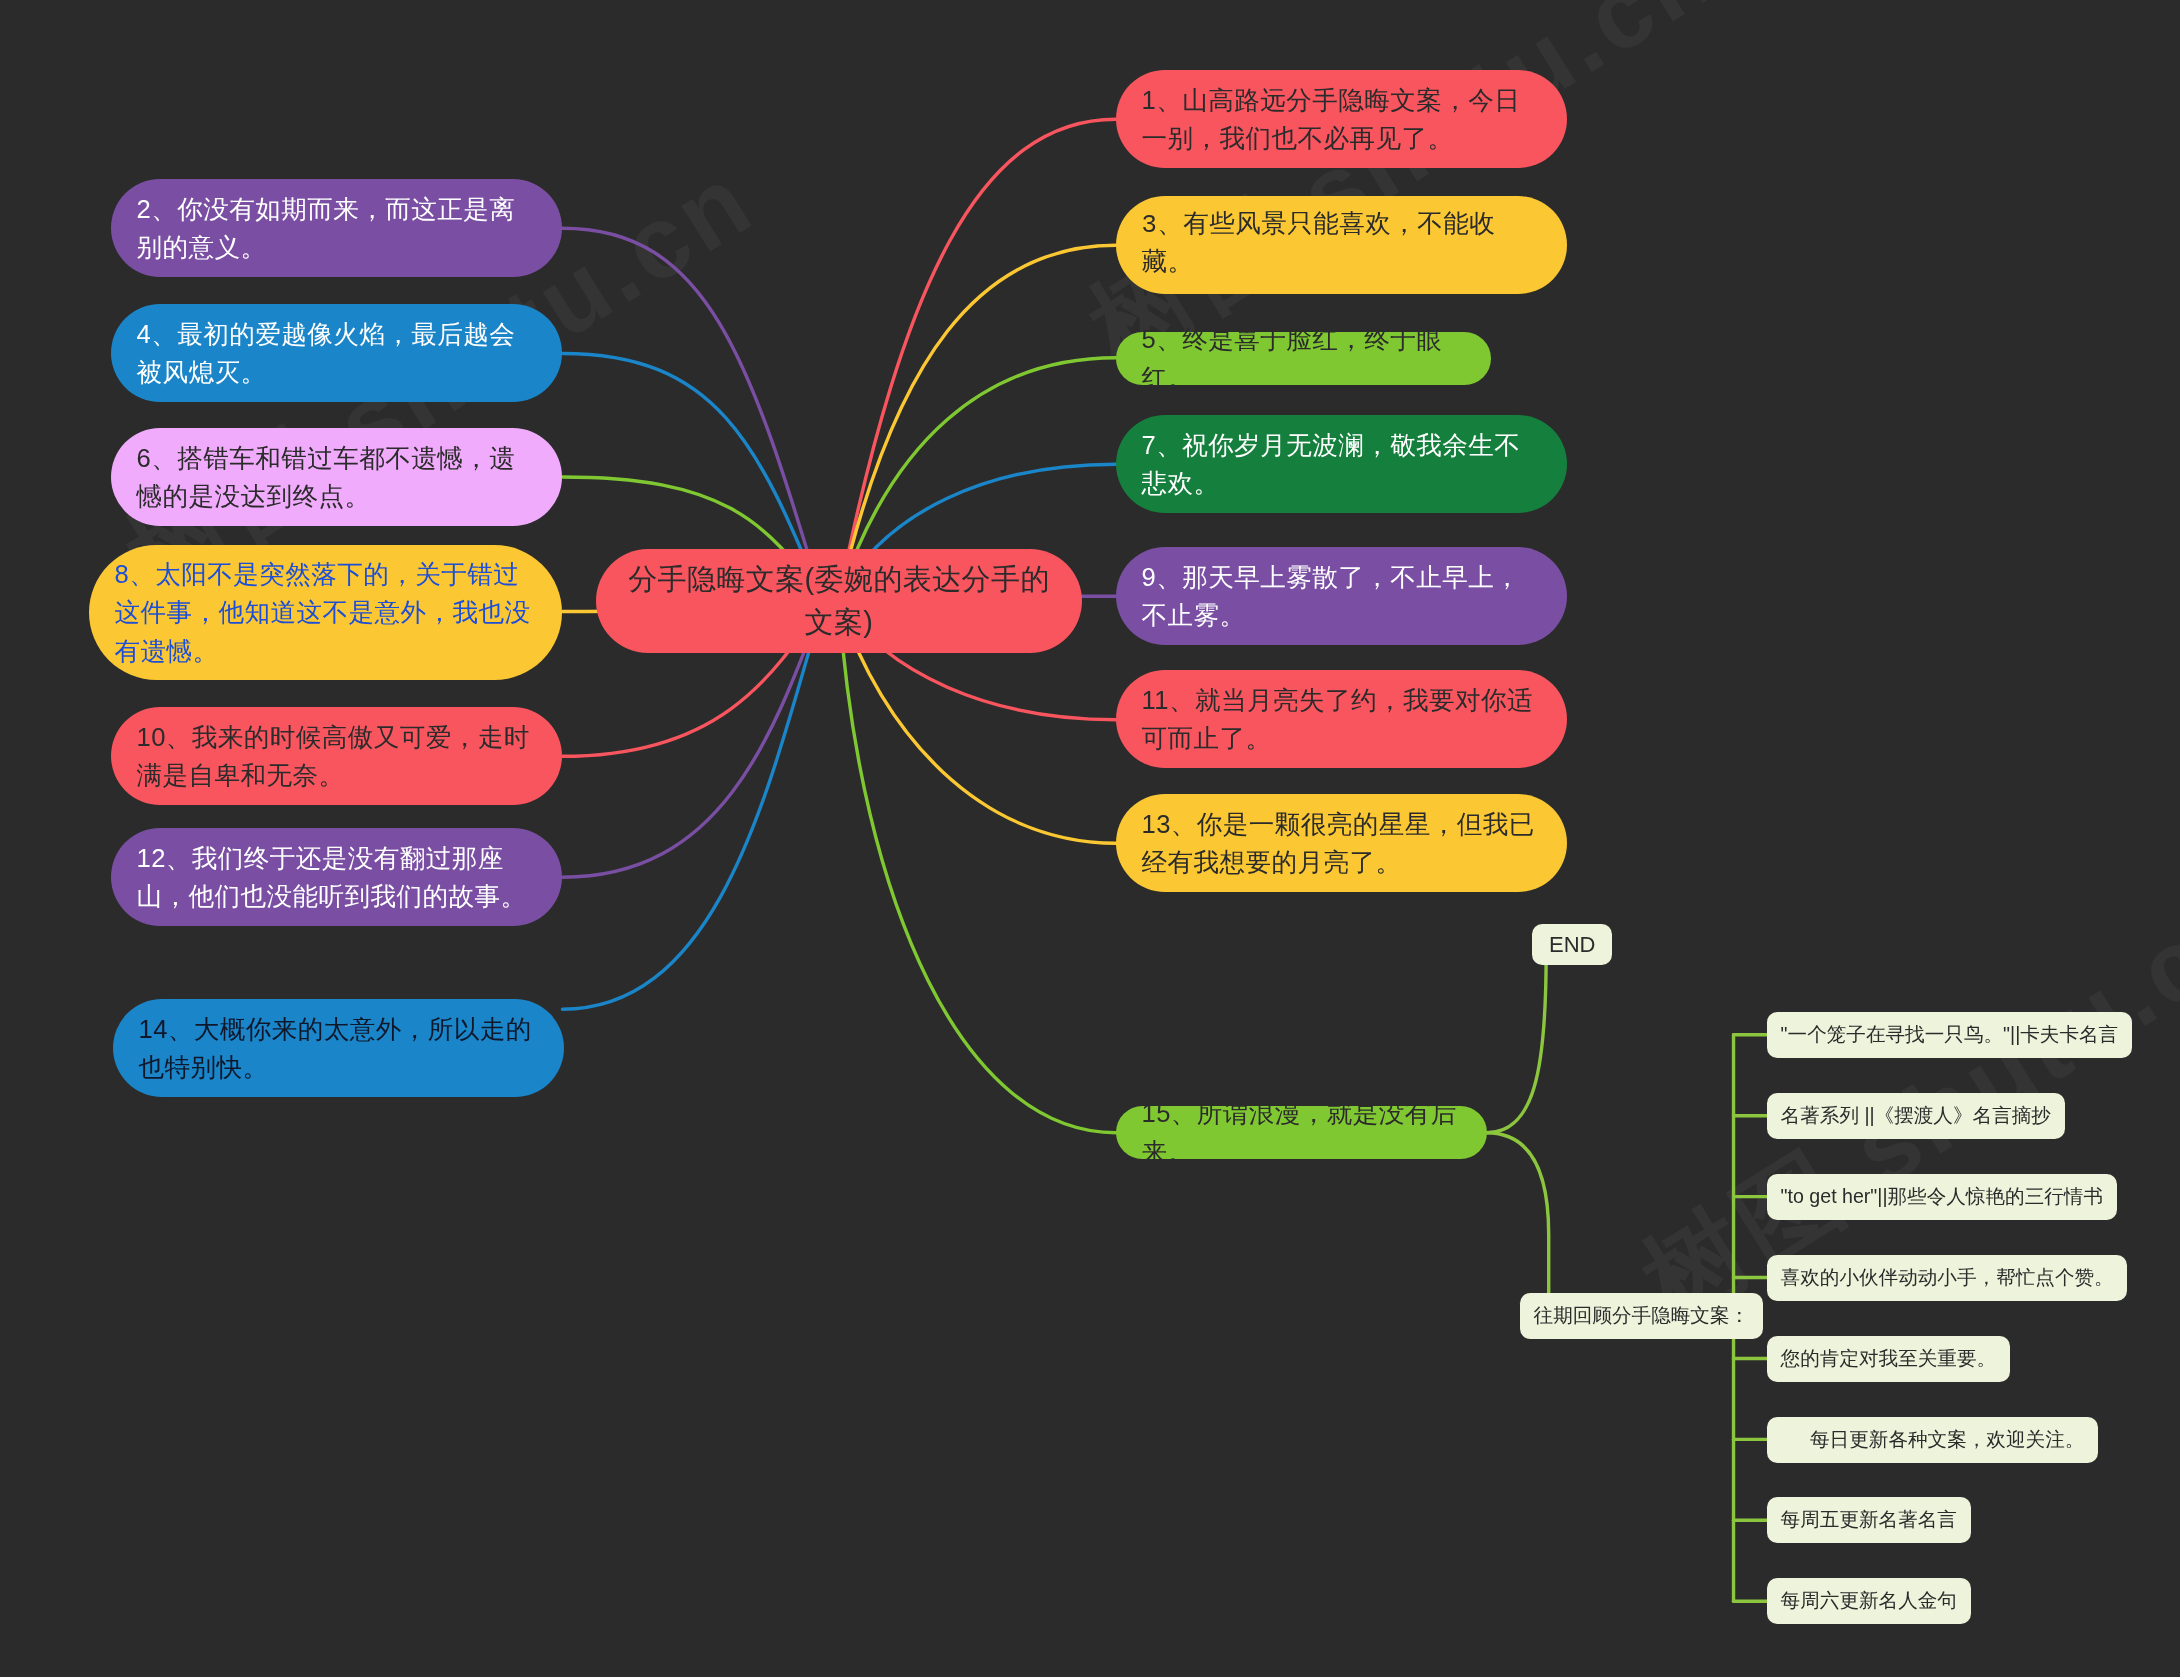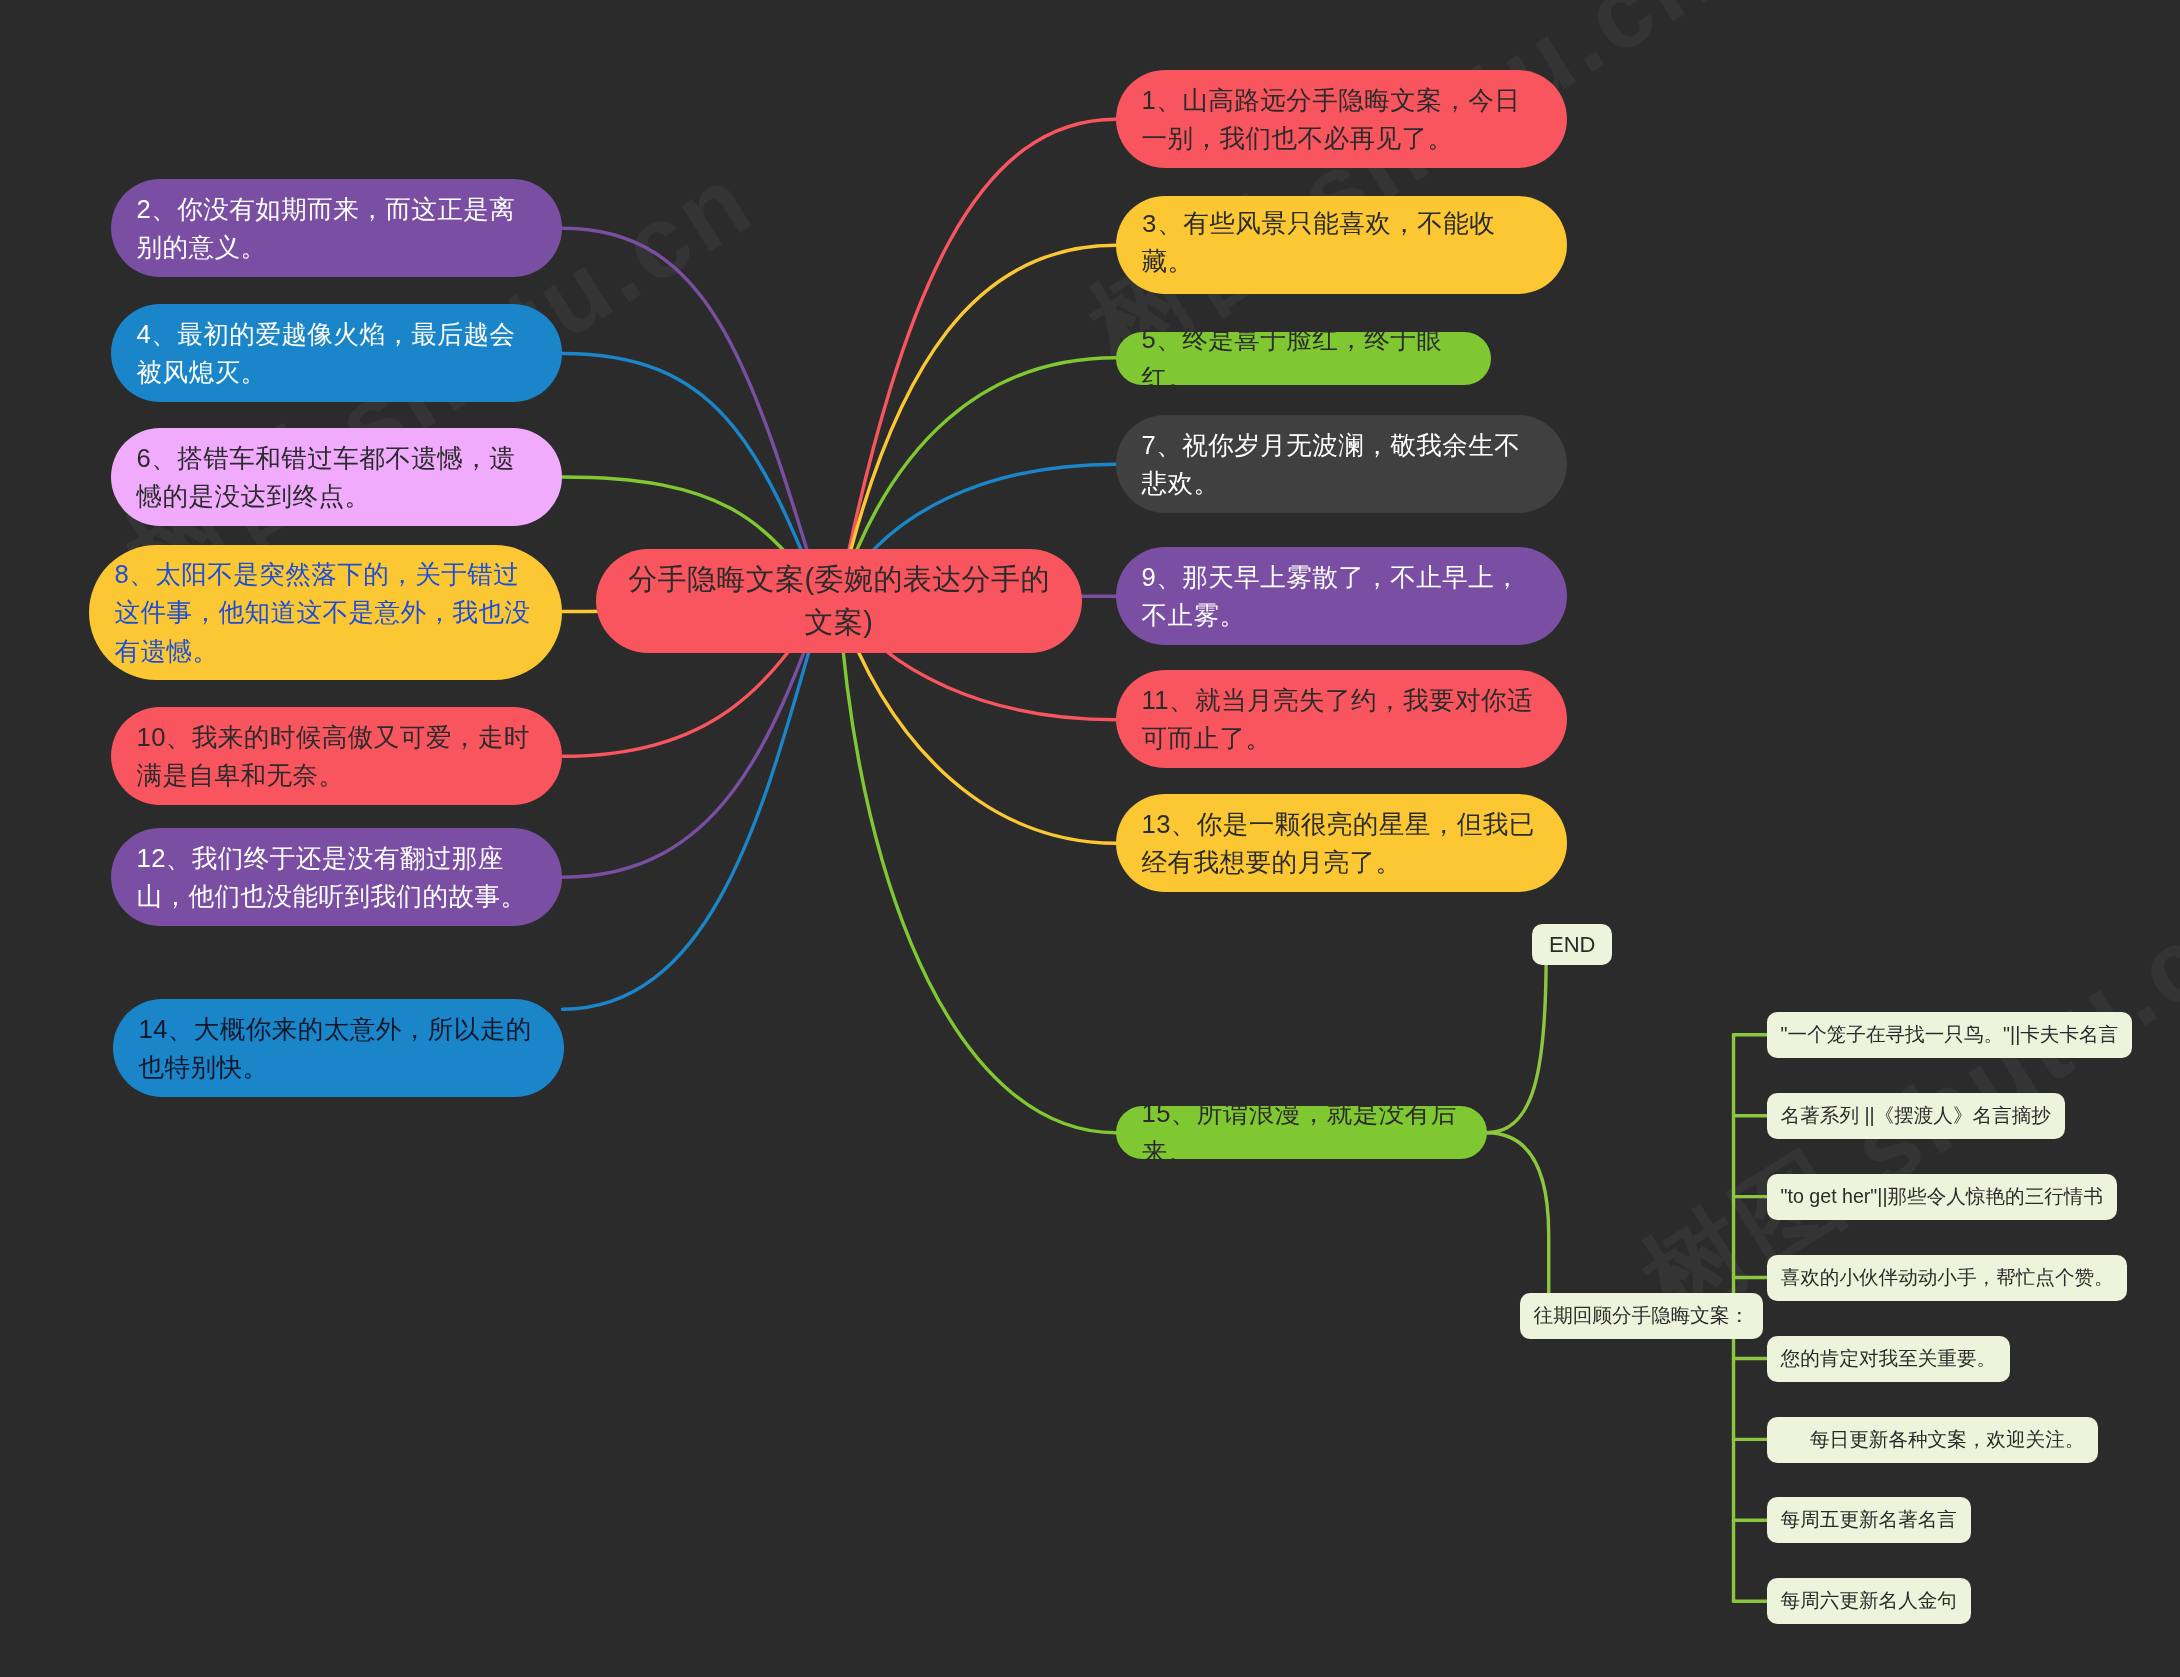--- a/index.html
+++ b/index.html
@@ -124,21 +124,21 @@
   </div>
 
   <div class="node" style="left:1116px;top:196px;width:451px;height:98px;background:#fbc833;color:#2b2b2b;font-family:Liberation Mono, monospace;">
     <span>3、有些风景只能喜欢，不能收藏。</span>
   </div>
 
   <div class="node" style="left:1116px;top:332px;width:375px;height:53px;background:#7fc832;color:#2b2b2b;padding:8.5px 25.6px;">
     <span>5、终是喜于脸红，终于眼红。</span>
   </div>
 
-  <div class="node" style="left:1116px;top:415px;width:451px;height:98px;background:#404040;color:#ffffff;">
+  <div class="node" style="left:1116px;top:415px;width:451px;height:98px;background:#15803d;color:#ffffff;">
     <span>7、祝你岁月无波澜，敬我余生不悲欢。</span>
   </div>
 
   <div class="node" style="left:1116px;top:547px;width:451px;height:98px;background:#7a4fa3;color:#ffffff;">
     <span>9、那天早上雾散了，不止早上，不止雾。</span>
   </div>
 
   <div class="node" style="left:1116px;top:670px;width:451px;height:98px;background:#f9555f;color:#2b2b2b;">
     <span>11、就当月亮失了约，我要对你适可而止了。</span>
   </div>

